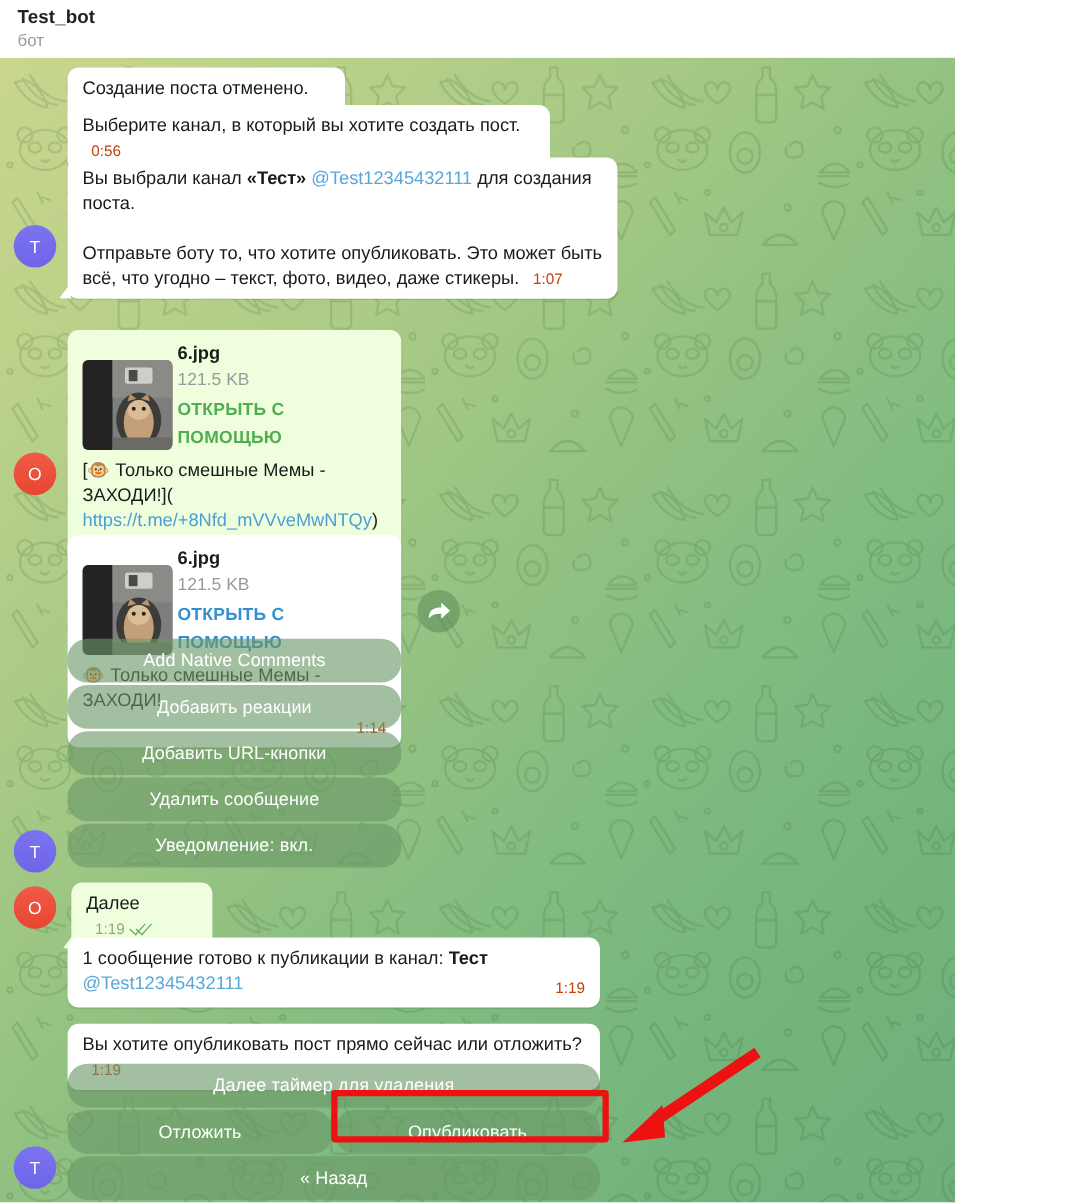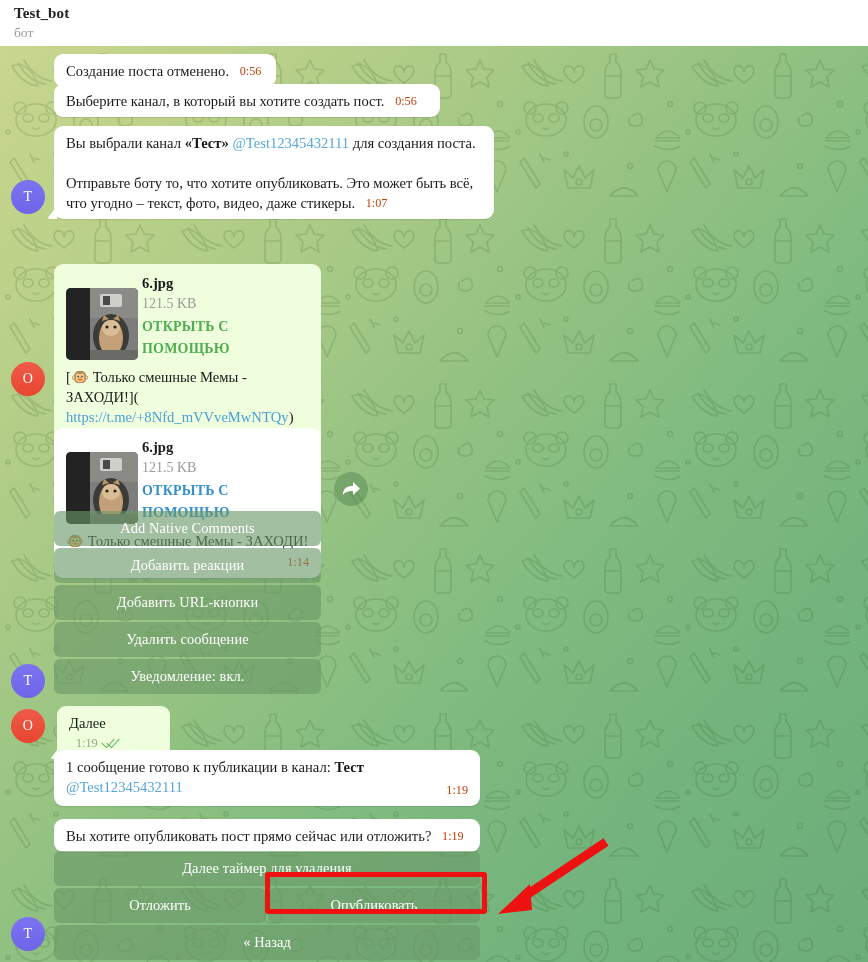--- a/index.html
+++ b/index.html
@@ -7,24 +7,23 @@
   html, body {
     width: 868px;
     height: 962px;
     overflow: hidden;
     font-family: "Liberation Sans", sans-serif;
     background: #ffffff;
   }
 
   #app {
     position: relative;
-    width: 868px;
+    width: 764px;
     height: 962px;
     overflow: hidden;
-    font-family: Liberation Serif, serif;
   }
 
   
   .chat-header {
     position: absolute;
     top: 0; left: 0;
     width: 868px;
     height: 46px;
     background: #ffffff;
     padding: 4px 0 0 14px;
@@ -212,21 +211,21 @@
     display: flex;
     flex-direction: column;
     gap: 2px;
   }
   .kb-row { display: flex; gap: 2px; }
   .kb-btn {
     background: rgba(106,152,104,0.62);
     color: #ffffff;
     font-size: 14.4px;
     height: 35px;
-    border-radius: 6px;
+    border-radius: 16px;
     display: flex;
     align-items: center;
     justify-content: center;
     flex: 1;
     text-align: center;
     letter-spacing: 0.1px;
   }
 
   
   .highlight-box {

